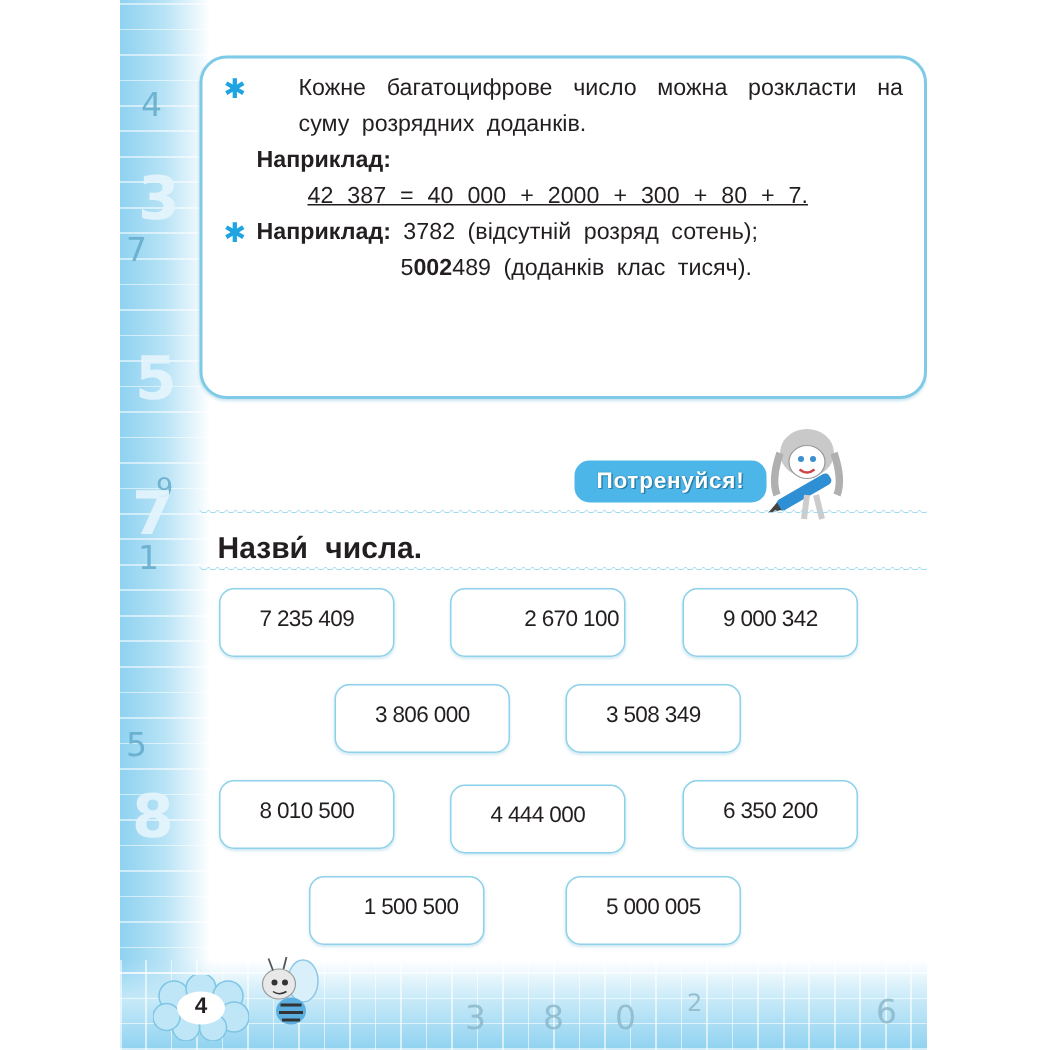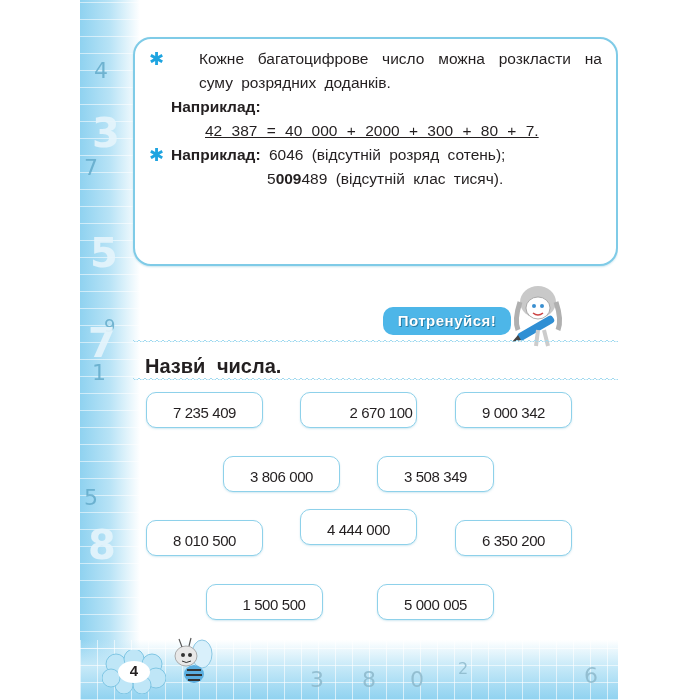--- a/index.html
+++ b/index.html
@@ -65,21 +65,21 @@
       position: absolute; left: 53px; width: 485px; height: 6px;
       background-image: radial-gradient(circle at 3px -1px, transparent 2.5px, #9fd9ef 2.6px, #9fd9ef 3.2px, transparent 3.3px);
       background-size: 6px 6px; background-repeat: repeat-x;
     }
 
     .task-title {
       position: absolute; left: 65px; top: 355px; font-weight: bold; font-size: 20px; word-spacing: 6px;
     }
 
     .num-box {
-      position: absolute; width: 117px; height: 36px;
+      position: absolute; width: 117px; height: 46px;
       border: 1.5px solid #8ed1ea; border-radius: 10px; background: #ffffff;
       box-shadow: 0 1px 2px rgba(120,190,215,0.35);
       font-size: 15px; line-height: 40px; text-align: center; letter-spacing: -0.4px;
     }
 
     
     .flower { position: absolute; left: 22px; top: 650px; width: 64px; height: 44px; }
     .page-number {
       position: absolute; left: 40px; top: 660px; width: 28px; height: 22px;
       font-weight: bold; font-size: 15px; text-align: center; line-height: 22px;
@@ -117,24 +117,24 @@
     <div class="rule">
       <span class="bullet">✱</span>
       <p>Кожне багатоцифрове число можна розкласти на суму розрядних доданків.</p>
       <div class="example-label">Наприклад:</div>
       <div class="eq-line" style="padding-left:34px;text-decoration:underline;">42 387 = 40 000 + 2000 + 300 + 80 + 7.</div>
     </div>
     <div class="rule">
       <span class="bullet">✱</span>
       <div style="word-spacing:4px;">
         <span class="example-label">Наприклад:</span>
-        <span>6046</span>
+        <span>3782</span>
         <span>(відсутній розряд сотень);</span>
       </div>
-      <div class="example2-line2" style="padding-left:96px;"><span>5</span><span class="b">009</span><span>489</span> <span>(відсутній клас тисяч).</span></div>
+      <div class="example2-line2" style="padding-left:96px;"><span>5</span><span class="b">002</span><span>489</span> <span>(доданків клас тисяч).</span></div>
     </div>
   </div>
 
   <div class="banner">Потренуйся!</div>
   <svg class="girl" viewBox="0 0 58 70">
     <ellipse cx="30" cy="22" rx="18" ry="16" fill="#c9c9c9"></ellipse>
     <path d="M12 22 Q6 40 10 50" stroke="#b0b0b0" stroke-width="5" fill="none"></path>
     <path d="M48 22 Q54 40 50 50" stroke="#b0b0b0" stroke-width="5" fill="none"></path>
     <ellipse cx="30" cy="28" rx="12" ry="11" fill="#ffffff" stroke="#999" stroke-width="0.8"></ellipse>
     <circle cx="26" cy="26" r="2" fill="#3a8fd0"></circle>
@@ -150,21 +150,21 @@
   <div class="wavy" style="top:378px;"></div>
 
   <div class="num-box" style="left:66px;top:392px;">7 235 409</div>
   <div class="num-box" style="left:220px;top:392px;padding-left:45px;">2 670 100</div>
   <div class="num-box" style="left:375px;top:392px;">9 000 342</div>
 
   <div class="num-box" style="left:143px;top:456px;">3 806 000</div>
   <div class="num-box" style="left:297px;top:456px;">3 508 349</div>
 
   <div class="num-box" style="left:66px;top:520px;">8 010 500</div>
-  <div class="num-box" style="left:220px;top:509px;">4 444 000</div>
+  <div class="num-box" style="left:220px;top:523px;">4 444 000</div>
   <div class="num-box" style="left:375px;top:520px;">6 350 200</div>
 
   <div class="num-box" style="left:126px;top:584px;padding-left:19px;">1 500 500</div>
   <div class="num-box" style="left:297px;top:584px;">5 000 005</div>
 
   <svg class="flower" viewBox="0 0 64 44">
     <g fill="#bfe6f7" stroke="#7fc6e4" stroke-width="1">
       <circle cx="14" cy="14" r="10"></circle>
       <circle cx="32" cy="9" r="10"></circle>
       <circle cx="50" cy="14" r="10"></circle>

